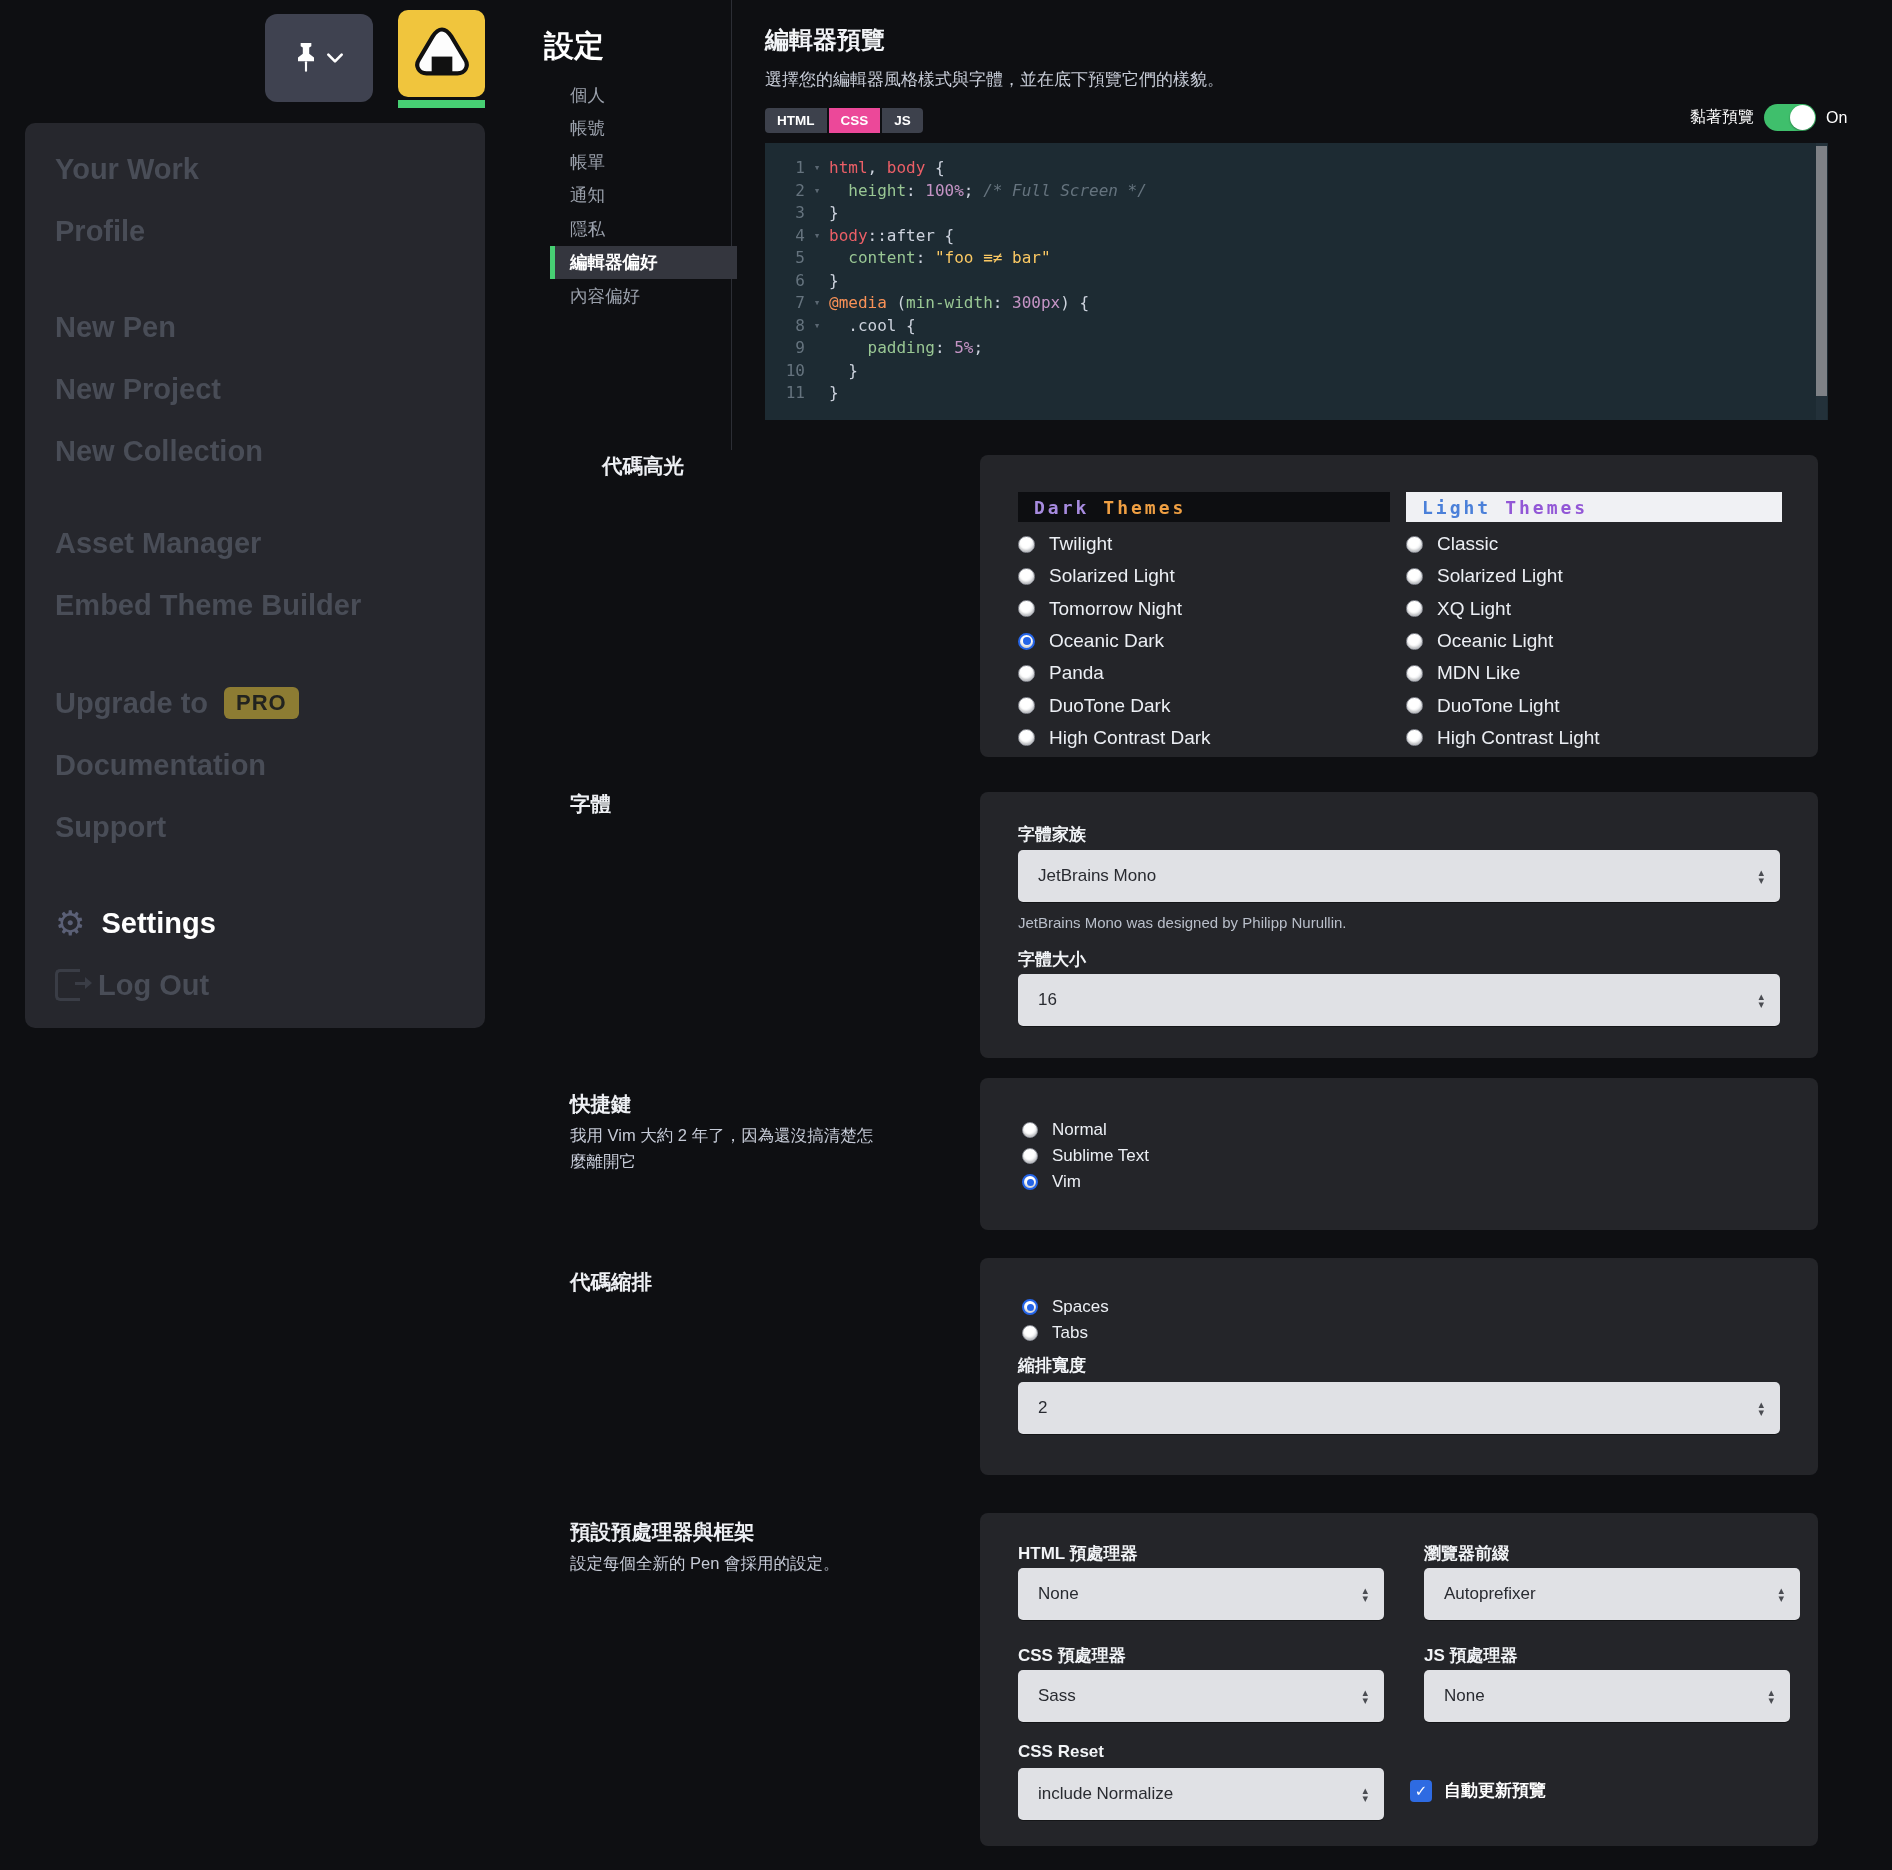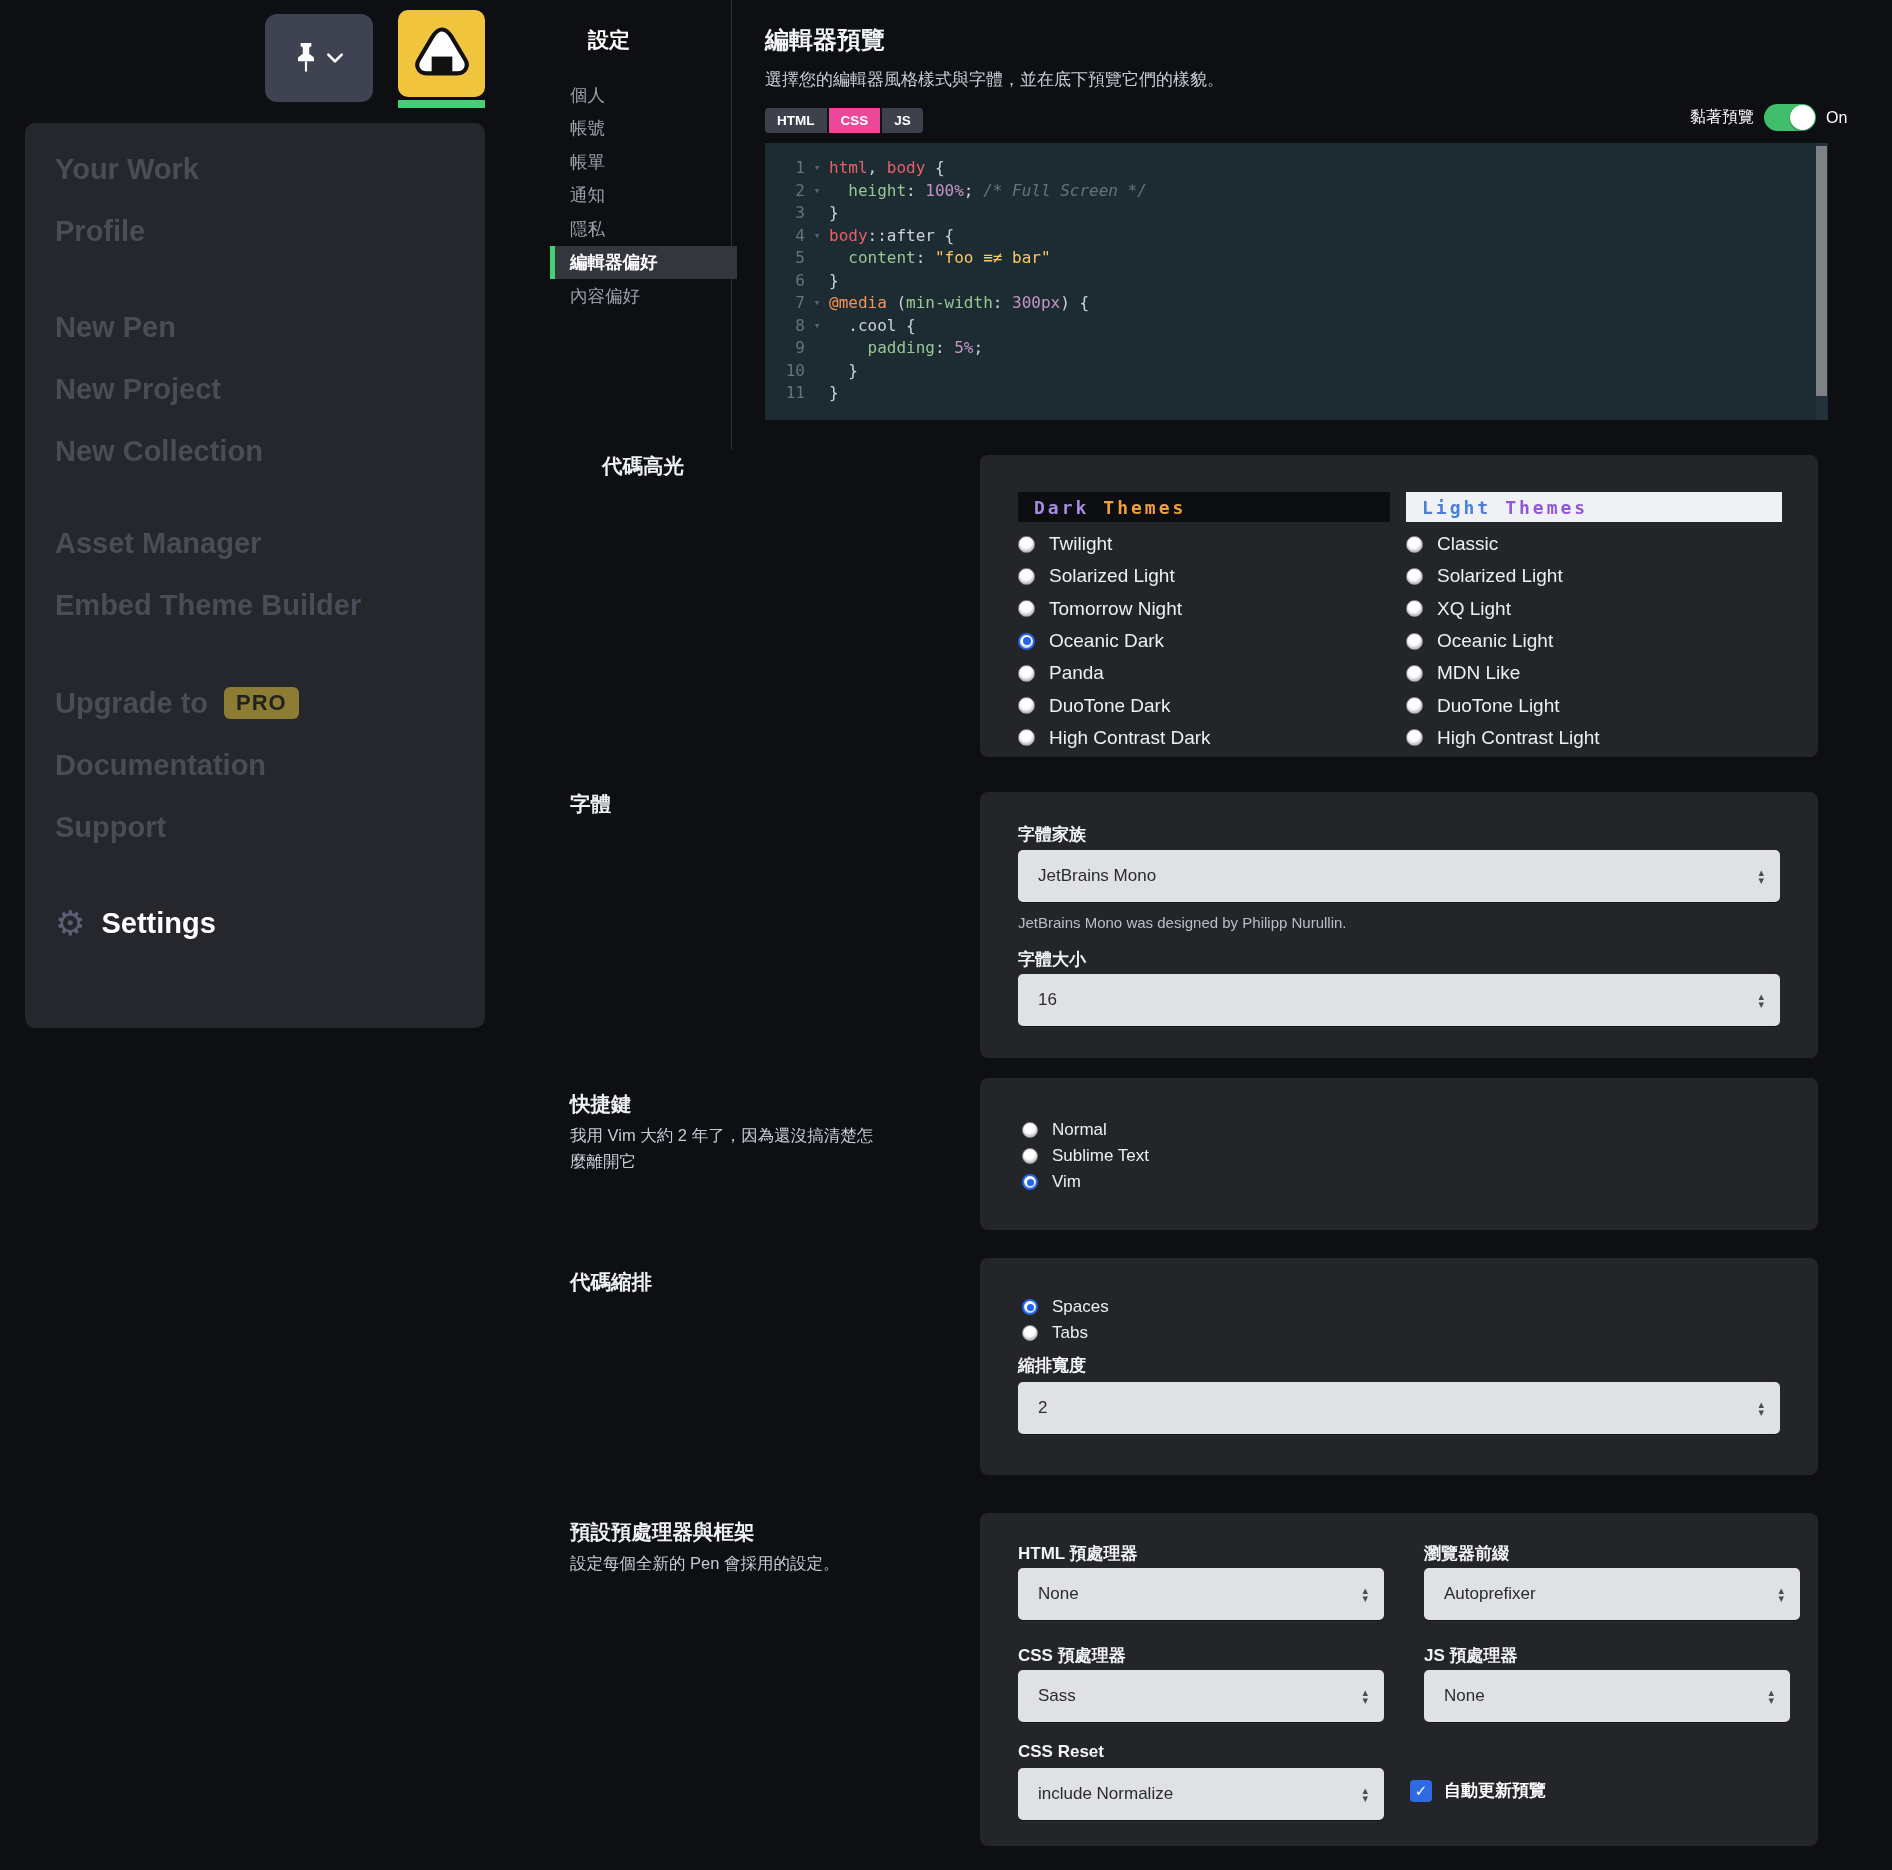--- a/index.html
+++ b/index.html
@@ -29,21 +29,21 @@
     font-size:22px;font-weight:700;padding:3px 12px;border-radius:6px;letter-spacing:1px;}
   .gear-icon{font-size:34px;color:#5b6076;margin-right:16px;line-height:1;}
   .logout-icon{position:relative;width:22px;height:26px;margin-right:18px;
     border:3px solid #3a3d46;border-right:0;border-radius:5px 0 0 5px;display:inline-block;}
   .logout-icon::before{content:"";position:absolute;top:10px;right:-8px;width:13px;height:3px;background:#3a3d46;}
   .logout-icon::after{content:"";position:absolute;top:5px;right:-12px;
     border-left:7px solid #3a3d46;border-top:6px solid transparent;border-bottom:6px solid transparent;}
 
   
   .nav-divider{left:731px;top:0;width:1px;height:450px;background:#2c2e35;}
-  .settings-title{left:588px;top:26px;font-size:21px;font-weight:700;color:#fff;}
+  .settings-title{left:544px;top:26px;font-size:30px;font-weight:700;color:#fff;}
   .settings-nav{left:550px;top:78px;width:187px;}
   .nav-item{height:33.5px;display:flex;align-items:center;padding-left:20px;
     font-size:17.5px;color:#9aa0ab;}
   .nav-item.active{background:#34363e;border-left:5px solid #47cf73;padding-left:15px;
     color:#ffffff;font-weight:700;}
 
   
   .page-title{left:765px;top:24px;font-size:24px;font-weight:700;color:#f2f4f7;}
   .page-subtitle{left:765px;top:68px;font-size:17px;color:#c9ced9;}
   .tabs{left:765px;top:108px;display:flex;gap:2px;}
@@ -175,20 +175,24 @@
         <span>Documentation</span>
       </div>
       <div class="menu-item">
         <span>Support</span>
       </div>
       <div class="menu-gap" style="height: 34px;"></div>
       <div class="menu-item bright">
         <span class="gear-icon">⚙</span>
         <span>Settings</span>
       </div>
+      <div class="menu-item">
+        <span class="logout-icon"></span>
+        <span>Log Out</span>
+      </div>
     </div>
 </div>
 
 <div class="abs nav-divider"></div>
 <div class="abs settings-title">設定</div>
 <div class="abs settings-nav" id="settings-nav">
     <div class="nav-item">個人</div>
     <div class="nav-item">帳號</div>
     <div class="nav-item">帳單</div>
     <div class="nav-item">通知</div>

